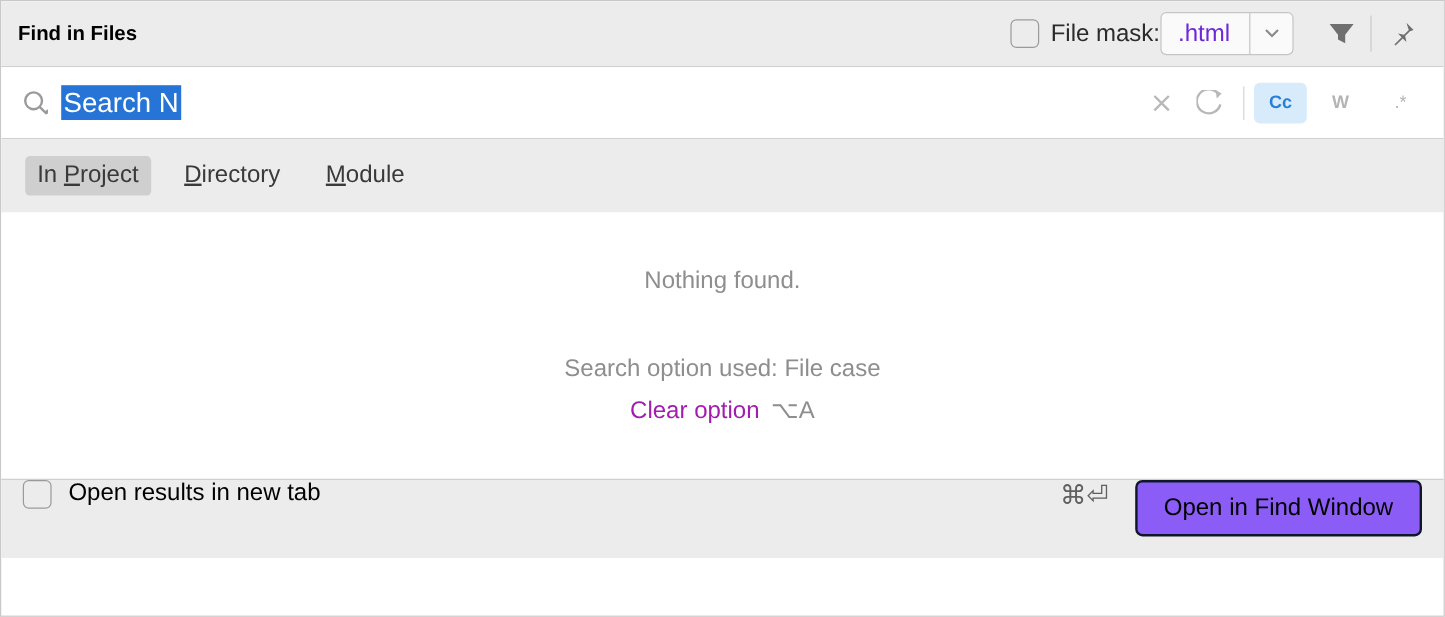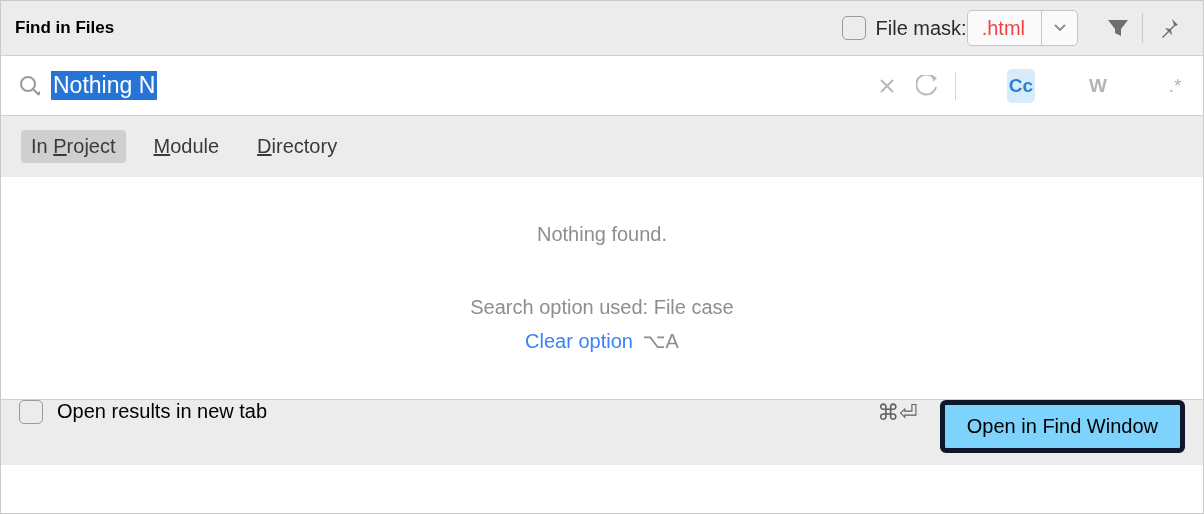--- a/index.html
+++ b/index.html
@@ -33,21 +33,21 @@
   border-radius: 5px;
   margin-right: 10px;
 }
 .mask-label { color: #2b2b2b; margin-right: 0; }
 .mask-select {
   display: flex; align-items: center;
   border: 1px solid #c5c5c5; border-radius: 5px;
   height: 36px; background: #fafafa;
   margin-right: 20px;
 }
-.mask-value { color: #ef4444; padding: 0 16px 0 14px; }
+.mask-value { color: #6d28d9; padding: 0 16px 0 14px; }
 .mask-caret {
   width: 36px; height: 34px;
   border-left: 1px solid #c5c5c5;
   display: flex; align-items: center; justify-content: center;
 }
 .icon-btn {
   width: 40px; height: 40px;
   display: flex; align-items: center; justify-content: center;
   color: #6f6f6f;
 }
@@ -69,26 +69,25 @@
   padding: 1px 2px;
   font-size: 23px;
   margin-left: 6px;
 }
 .toggle-group {
   display: flex; align-items: center;
   gap: 6px;
 }
 .vsep2 { width: 1px; height: 28px; background: #d4d4d4; margin: 0 8px; }
 .toggle {
-  width: 28px; height: 34px;
+  width: 44px; height: 34px;
   display: flex; align-items: center; justify-content: center;
   border-radius: 5px;
-  font-weight: 700; font-size: 19px;
+  font-weight: 700; font-size: 15px;
   color: #b4b4b4;
-  margin-left: 43px;
 }
 .toggle.active {
   background: #d7ebfa;
   color: #2a7fd4;
 }
 
 
 .scope-row {
   display: flex; align-items: center;
   gap: 18px;
@@ -108,42 +107,42 @@
   height: 222px;
   background: #fff;
   display: flex; flex-direction: column;
   align-items: center; justify-content: center;
   gap: 10px;
   color: #8e8e8e;
   font-size: 20px;
 }
 .results .empty { margin-bottom: 40px; }
 .clear-row { color: #8e8e8e; }
-.clear-link { color: #3b82f6; cursor: pointer; }
+.clear-link { color: #a21caf; cursor: pointer; }
 .shortcut { color: #8e8e8e; margin-left: 4px; }
 
 
 .footer {
   display: flex; align-items: flex-start;
   height: 66px;
   padding: 0 18px;
   background: #ececec;
   border-top: 1px solid #d0d0d0;
 }
 .check {
   width: 24px; height: 24px;
   border: 1.5px solid #9a9a9a;
   border-radius: 5px;
   margin-right: 14px;
 }
 .footer-label { flex: 1; }
 .footer-shortcut { color: #606060; font-size: 22px; margin-right: 22px; }
 .primary-btn {
-  border: 5px solid #0f172a;
-  background: #7dd3fc;
+  border: 2px solid #0f172a;
+  background: #8b5cf6;
   border-radius: 6px;
   padding: 10px 22px;
   font-size: 20px;
 }
 
 svg { display: block; }
 </style>
 </head>
 <body>
 
@@ -174,21 +173,21 @@
 
 <div class="search-row">
   <div class="icon-btn" style="width:30px">
     <svg width="22" height="22" viewBox="0 0 22 22">
         <circle cx="9" cy="9" r="7" stroke="#9a9a9a" stroke-width="2" fill="none"></circle>
         <line x1="14" y1="14" x2="20" y2="20" stroke="#9a9a9a" stroke-width="2"></line>
         <path d="M18 18 l3 -2 v4 Z" fill="#9a9a9a"></path>
       </svg>
   </div>
   <div class="search-input-wrap">
-    <span class="search-text">Nothing N</span>
+    <span class="search-text">Search N</span>
   </div>
   <div class="icon-btn">
     <svg width="16" height="16" viewBox="0 0 16 16">
         <path d="M2 2 L14 14 M14 2 L2 14" stroke="#b8b8b8" stroke-width="2"></path>
       </svg>
   </div>
   <div class="icon-btn">
     <svg width="22" height="22" viewBox="0 0 22 22">
         <path d="M18 3 A10 10 0 1 0 20 12" stroke="#b8b8b8" stroke-width="2" fill="none"></path>
         <path d="M16 0 l5 3 l-4 4" fill="#b8b8b8"></path>
@@ -197,22 +196,22 @@
   <div class="vsep2"></div>
   <div class="toggle-group">
     <div class="toggle active">Cc</div>
     <div class="toggle">W</div>
     <div class="toggle" style="font-weight:400">.*</div>
   </div>
 </div>
 
 <div class="scope-row">
   <div class="scope-tab active">In <span class="ul">P</span>roject</div>
+  <div class="scope-tab"><span class="ul">D</span>irectory</div>
   <div class="scope-tab"><span class="ul">M</span>odule</div>
-  <div class="scope-tab"><span class="ul">D</span>irectory</div>
 </div>
 
 <div class="results">
   <div class="empty">Nothing found.</div>
   <div>Search option used: File case</div>
   <div class="clear-row">
     <span class="clear-link">Clear option</span>
     <span class="shortcut">⌥A</span>
   </div>
 </div>

